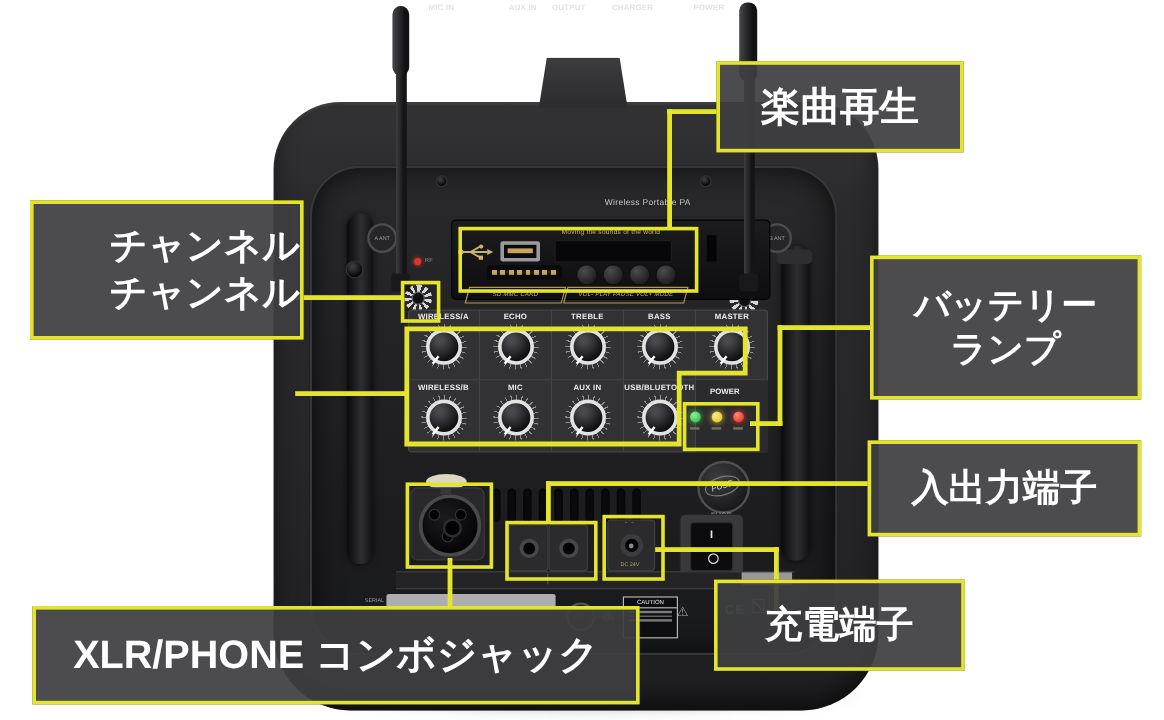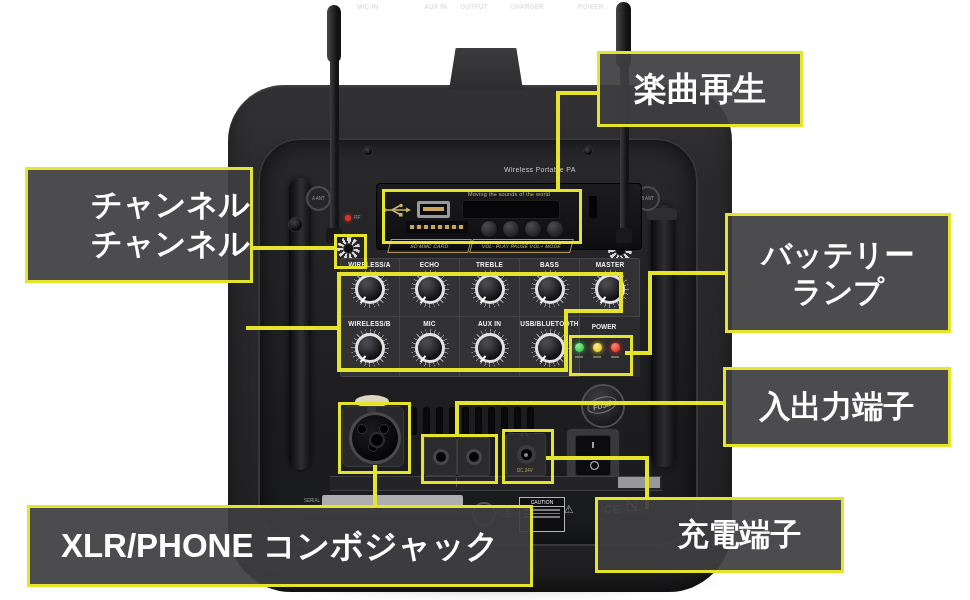--- a/index.html
+++ b/index.html
@@ -177,21 +177,21 @@
 
   
   .callout{background:rgba(62,62,65,.93);border:3px solid #e4e42c;color:#fff;font-weight:bold;
     display:flex;flex-direction:column;align-items:center;justify-content:center;text-align:center;
     z-index:45;line-height:1.25;}
   #co-music{left:597px;top:51px;width:200px;height:70px;font-size:33px;}
   #co-channel{left:25px;top:167px;width:222px;height:110px;font-size:31px;align-items:flex-end;}
   #co-control{left:25px;top:303px;width:222px;height:66px;font-size:31px;}
   #co-battery{left:725px;top:213px;width:220px;height:114px;font-size:30px;}
   #co-io{left:723px;top:367px;width:222px;height:74px;font-size:31px;}
-  #co-charge{left:595px;top:497px;width:203px;height:70px;font-size:31px;padding-left:40px;}
+  #co-charge{left:595px;top:483px;width:203px;height:70px;font-size:31px;}
   #co-combo{left:27px;top:505px;width:500px;height:76px;font-size:33px;}
 </style>
 </head>
 <body>
 
 <div id="stage">
 
   <div class="abs" id="floor-shadow"></div>
   <div class="abs" id="cabinet"></div>
   <div class="abs" id="handle"></div>

